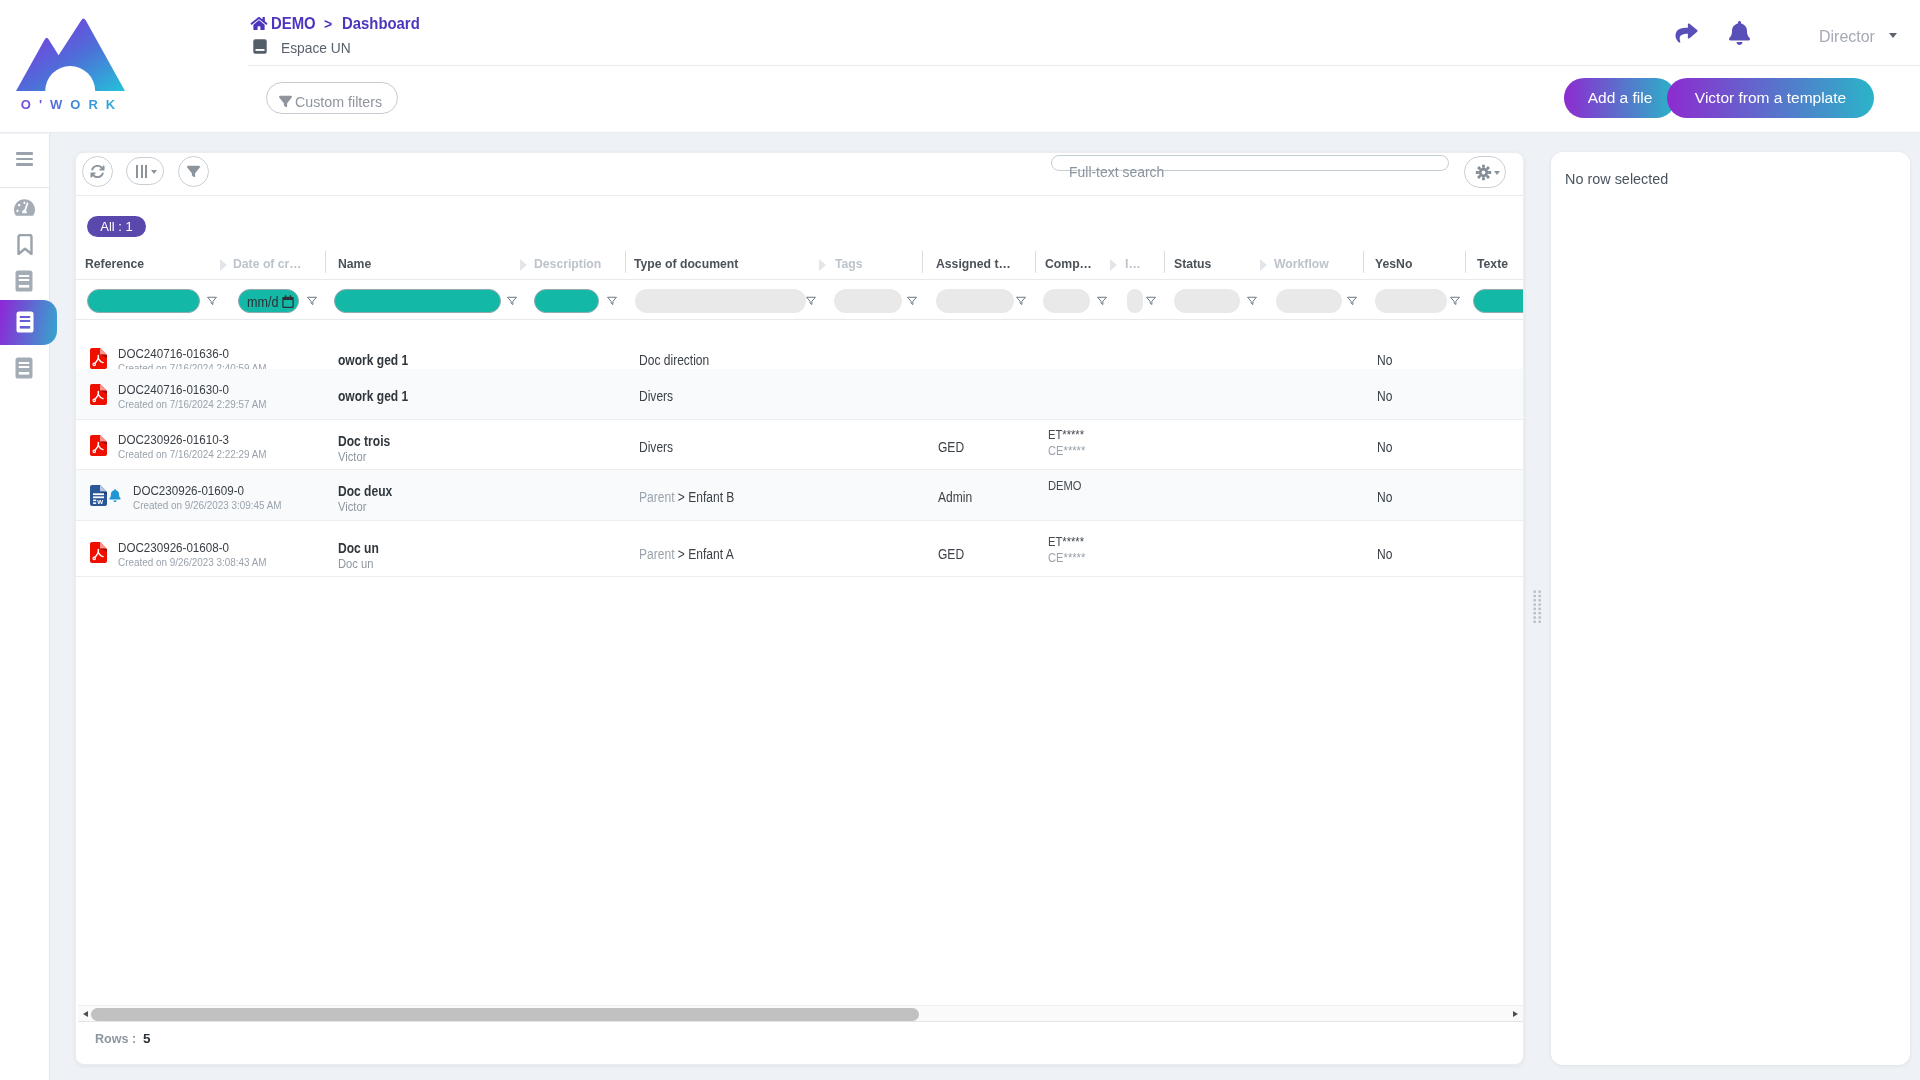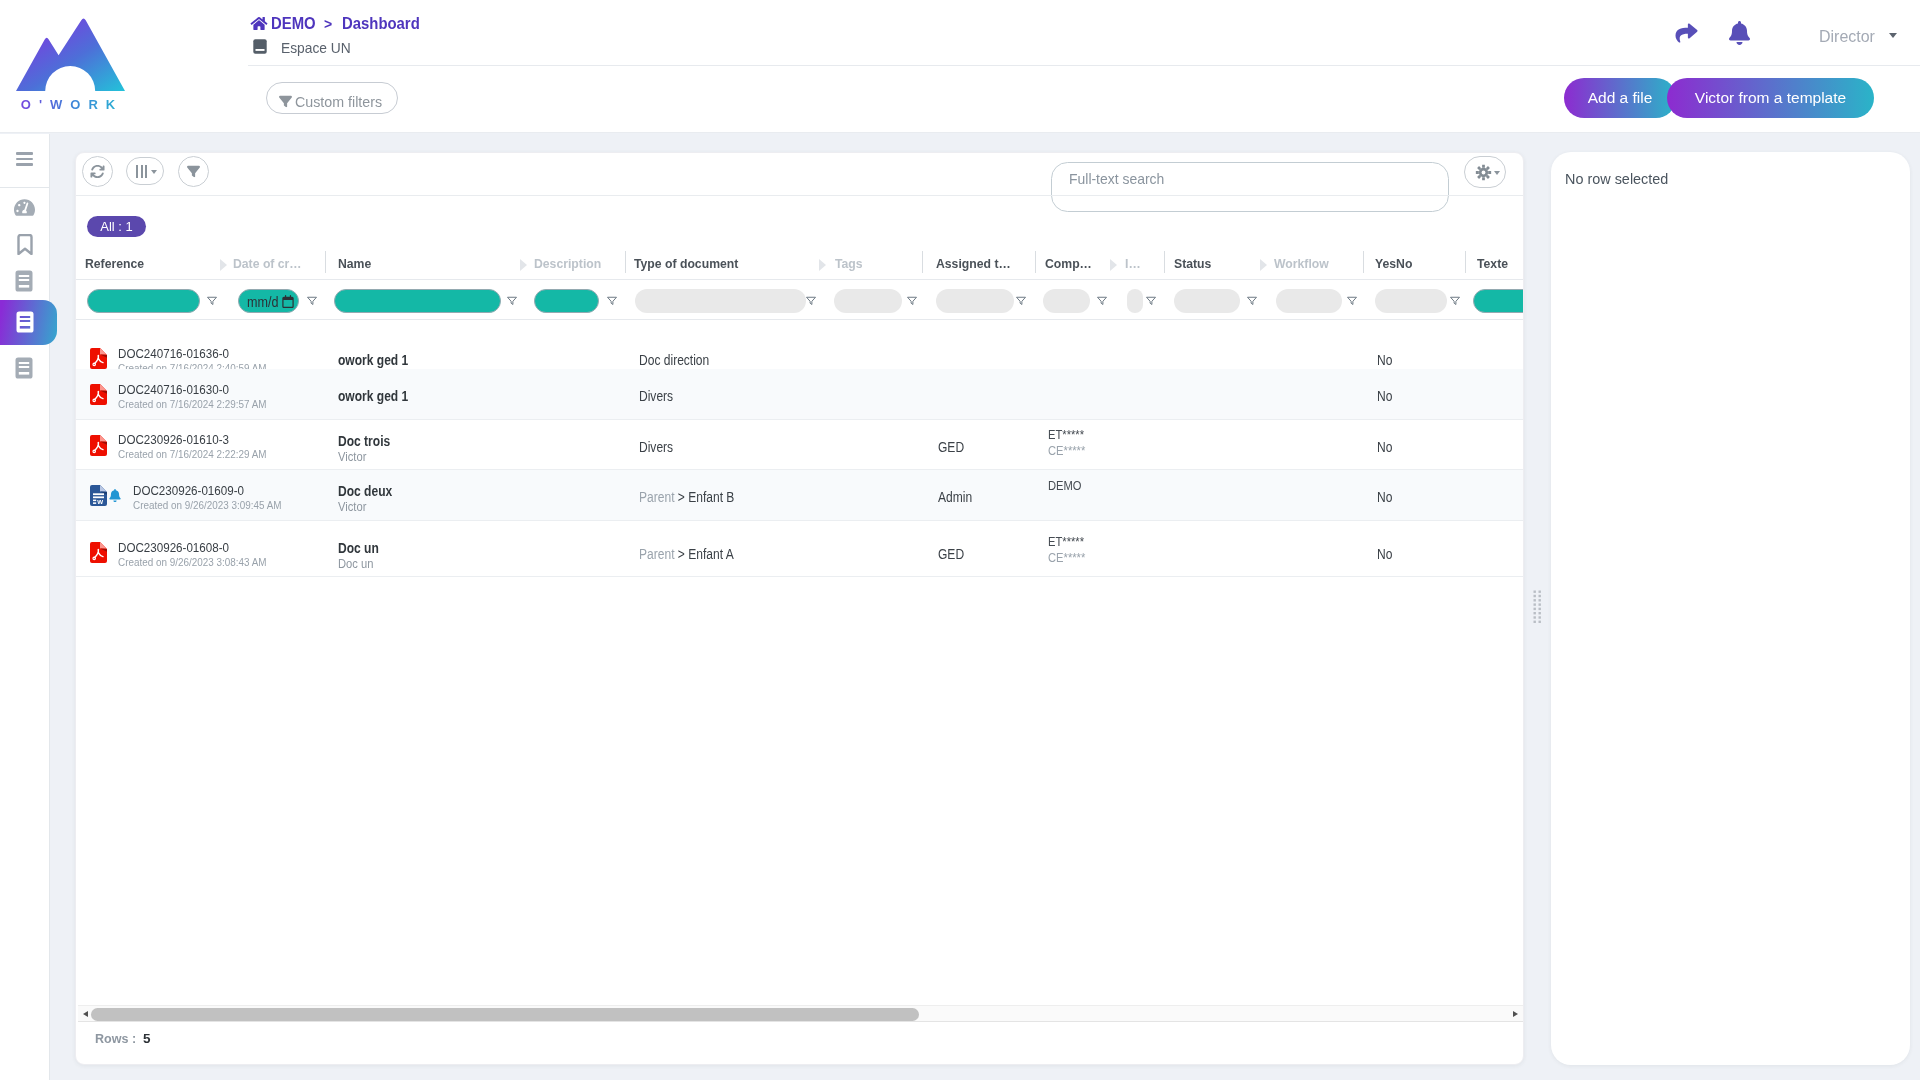--- a/index.html
+++ b/index.html
@@ -2,21 +2,21 @@
 <html><head>
 <meta charset="utf-8">
 <style>
 *{margin:0;padding:0;box-sizing:border-box}
 html,body{width:1920px;height:1080px;font-family:"Liberation Sans",sans-serif;background:#eef1f6;overflow:hidden}
 body{position:relative}
 .a{position:absolute}
 #hdr{left:0;top:0;width:1920px;height:133px;background:#fff;border-bottom:1px solid #e9ecf0}
 #side{left:0;top:134px;width:50px;height:946px;background:#fff;border-right:1px solid #e3e7eb}
 #tcard{left:75px;top:152px;width:1449px;height:913px;background:#fff;border-radius:9px;border:1px solid #ededf1;box-shadow:0 1px 4px rgba(40,50,60,.07);overflow:hidden}
-#rcard{left:1551px;top:152px;width:359px;height:913px;background:#fff;border-radius:20px;box-shadow:0 1px 4px rgba(40,50,60,.07)}
+#rcard{left:1551px;top:152px;width:359px;height:913px;background:#fff;border-radius:12px;box-shadow:0 1px 4px rgba(40,50,60,.07)}
 .bcrumb{font-weight:700;font-size:16px;color:#4e35bd;transform:scaleX(.93);transform-origin:0 50%}
 .pill-btn{border-radius:19px;border:1px solid #c7ccd3;background:#fff}
 .grad-btn{border-radius:20px;background:linear-gradient(90deg,#8d2bd0,#2ab4c8);color:#fff;font-size:15.5px;text-align:center;line-height:40px}
 .hdr-dark{font-weight:700;font-size:13px;color:#4a5158;white-space:nowrap;transform:scaleX(.94);transform-origin:0 50%}
 .hdr-gray{font-weight:700;font-size:13px;color:#bcc3ca;white-space:nowrap;transform:scaleX(.94);transform-origin:0 50%}
 .sep{width:1px;height:22px;background:#d9dde1;top:98px}
 .exp{width:0;height:0;border-left:7px solid #e2e5e9;border-top:6px solid transparent;border-bottom:6px solid transparent;top:106px}
 .fin{height:24px;border-radius:12px;top:135.5px;border:1px solid #94aab1;background:#14b8a6}
 .fing{height:24px;border-radius:12px;top:135.5px;background:#e9e9e9}
 .funnel{top:142px}
@@ -123,21 +123,21 @@
     <div class="a" style="left:9px;top:7px;width:2px;height:13px;background:#8b949c"></div>
     <div class="a" style="left:13.5px;top:7px;width:2px;height:13px;background:#8b949c"></div>
     <div class="a" style="left:18px;top:7px;width:2px;height:13px;background:#8b949c"></div>
     <div class="a" style="left:24px;top:12px;width:0;height:0;border-top:4px solid #8b949c;border-left:3.5px solid transparent;border-right:3.5px solid transparent"></div>
   </div>
   <div class="a" style="left:102px;top:2.5px;width:31px;height:31px;border-radius:50%;border:1px solid #c9ced3">
     <svg class="a" style="left:8px;top:8px" width="13" height="13" viewBox="0 0 512 512">
         <path fill="#8b949c" d="M3.9 54.9C10.5 40.9 24.5 32 40 32h432c15.5 0 29.5 8.9 36.1 22.9s4.6 30.5-5.2 42.5L320 320.9V448c0 12.1-6.8 23.2-17.7 28.6s-23.8 4.3-33.5-3l-64-48c-8.1-6-12.8-15.5-12.8-25.6V320.9L9 97.3C-.7 85.4-2.8 68.8 3.9 54.9z"></path>
       </svg>
   </div>
-  <div class="a" style="left:975px;top:9px;width:398px;height:50px;border-radius:16.5px;border:1px solid #c3cdd3">
+  <div class="a" style="left:975px;top:2px;width:398px;height:16px;border-radius:16.5px;border:1px solid #c3cdd3">
     <div class="a" style="left:17px;top:7px;font-size:15px;color:#8a949e;transform:scaleX(.93);transform-origin:0 50%">Full-text search</div>
   </div>
   <div class="a" style="left:1388px;top:2.5px;width:42px;height:32px;border-radius:16px;border:1px solid #c9ced3">
     <svg class="a" style="left:10px;top:7px" width="17" height="17" viewBox="0 0 16 16">
         <g stroke="#838c94" stroke-width="2.6">
           <line x1="8" y1="0.8" x2="8" y2="3.6"></line>
           <line x1="8" y1="12.4" x2="8" y2="15.2"></line>
           <line x1="0.8" y1="8" x2="3.6" y2="8"></line>
           <line x1="12.4" y1="8" x2="15.2" y2="8"></line>
           <line x1="2.9" y1="2.9" x2="4.9" y2="4.9"></line>

